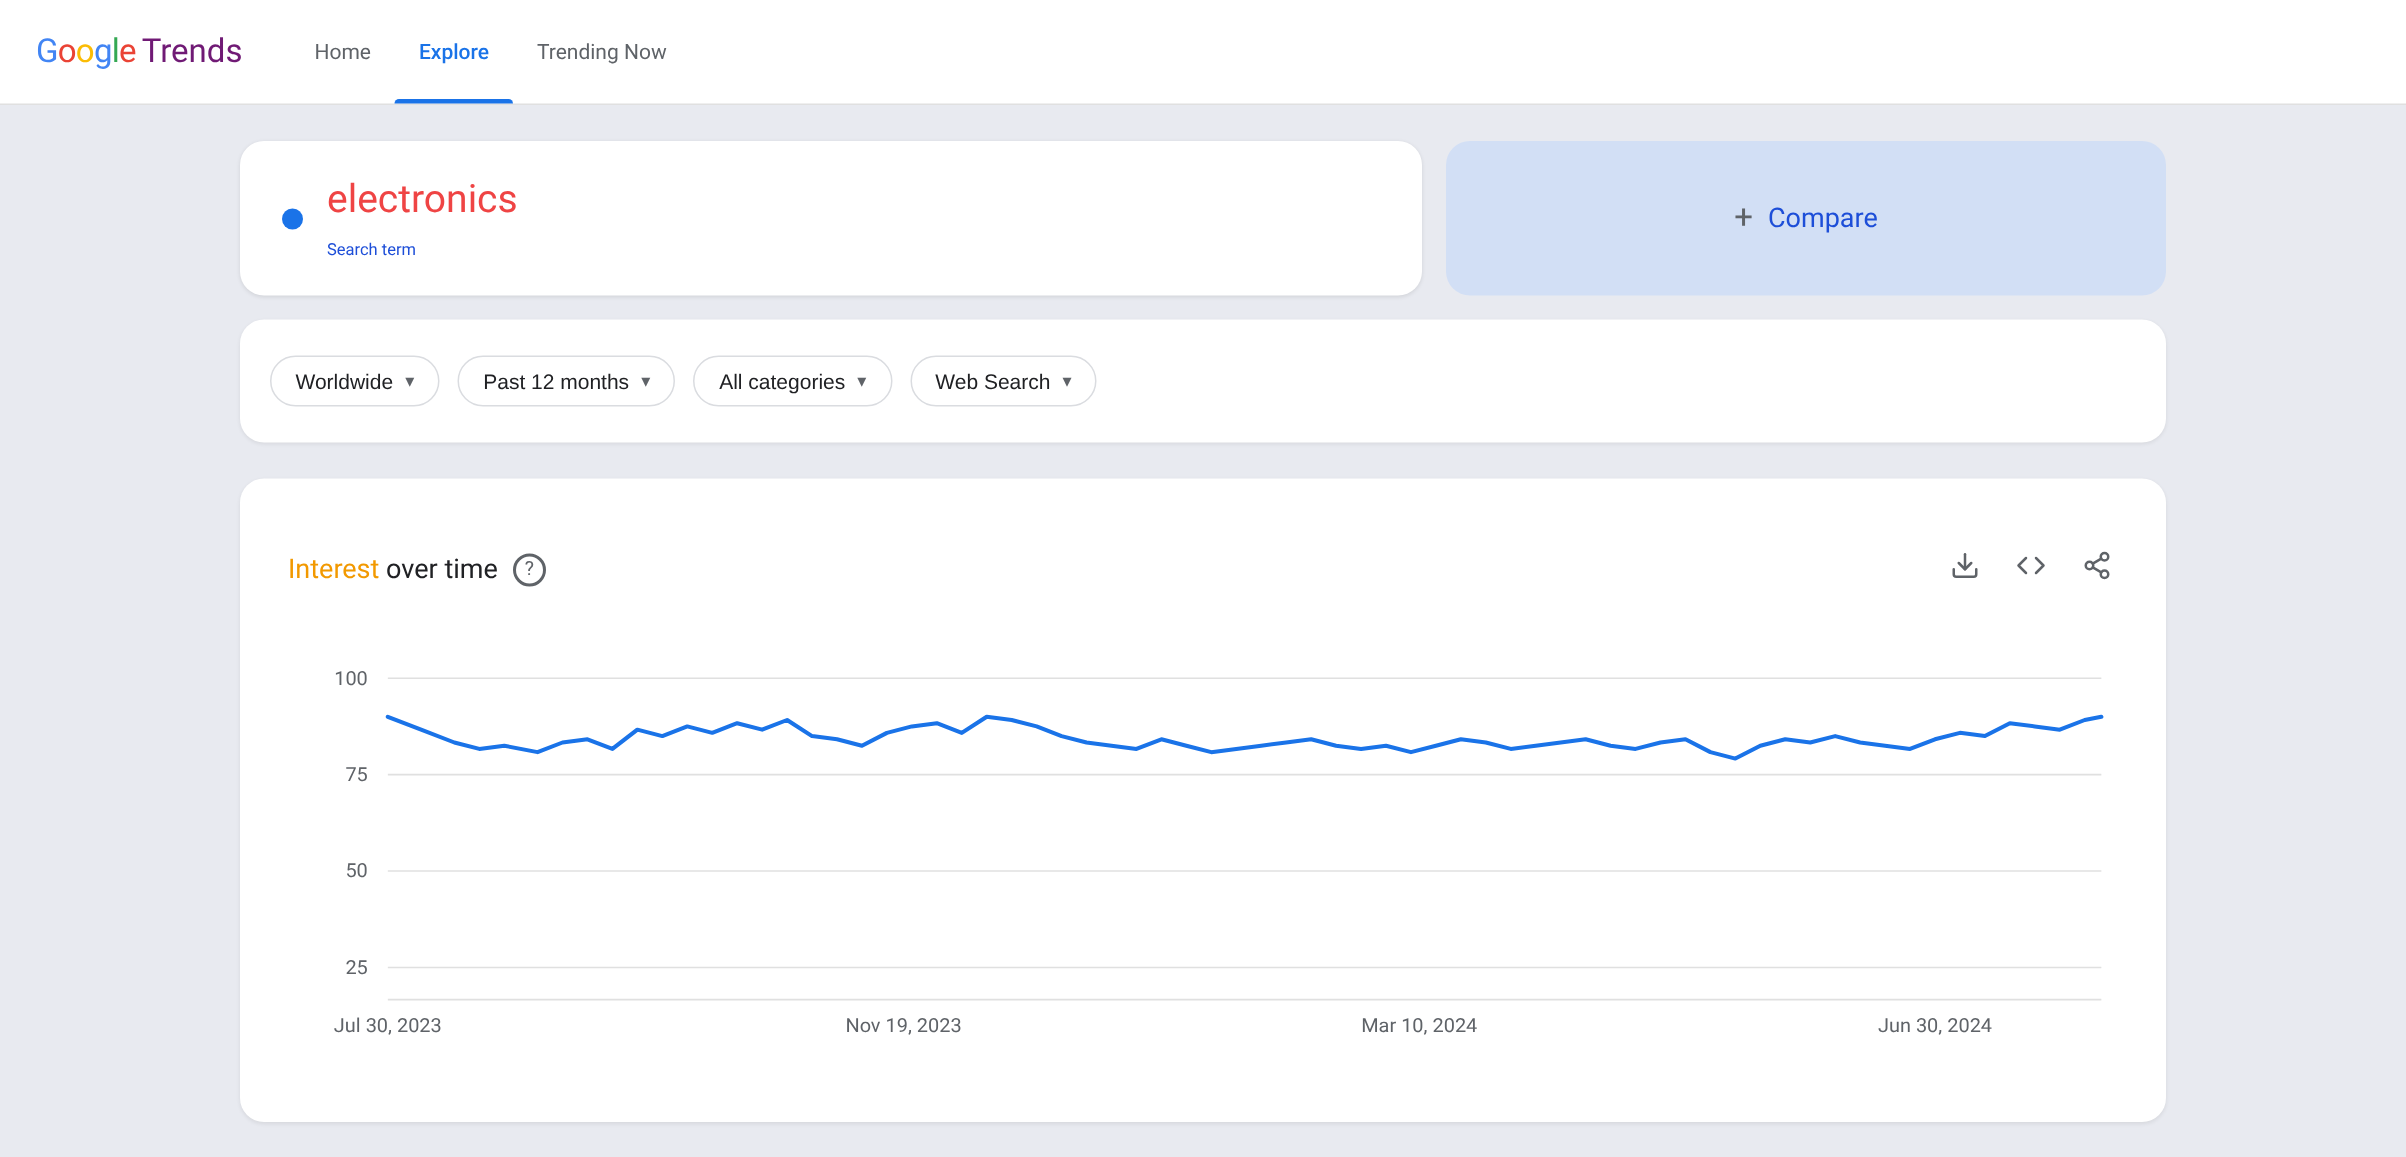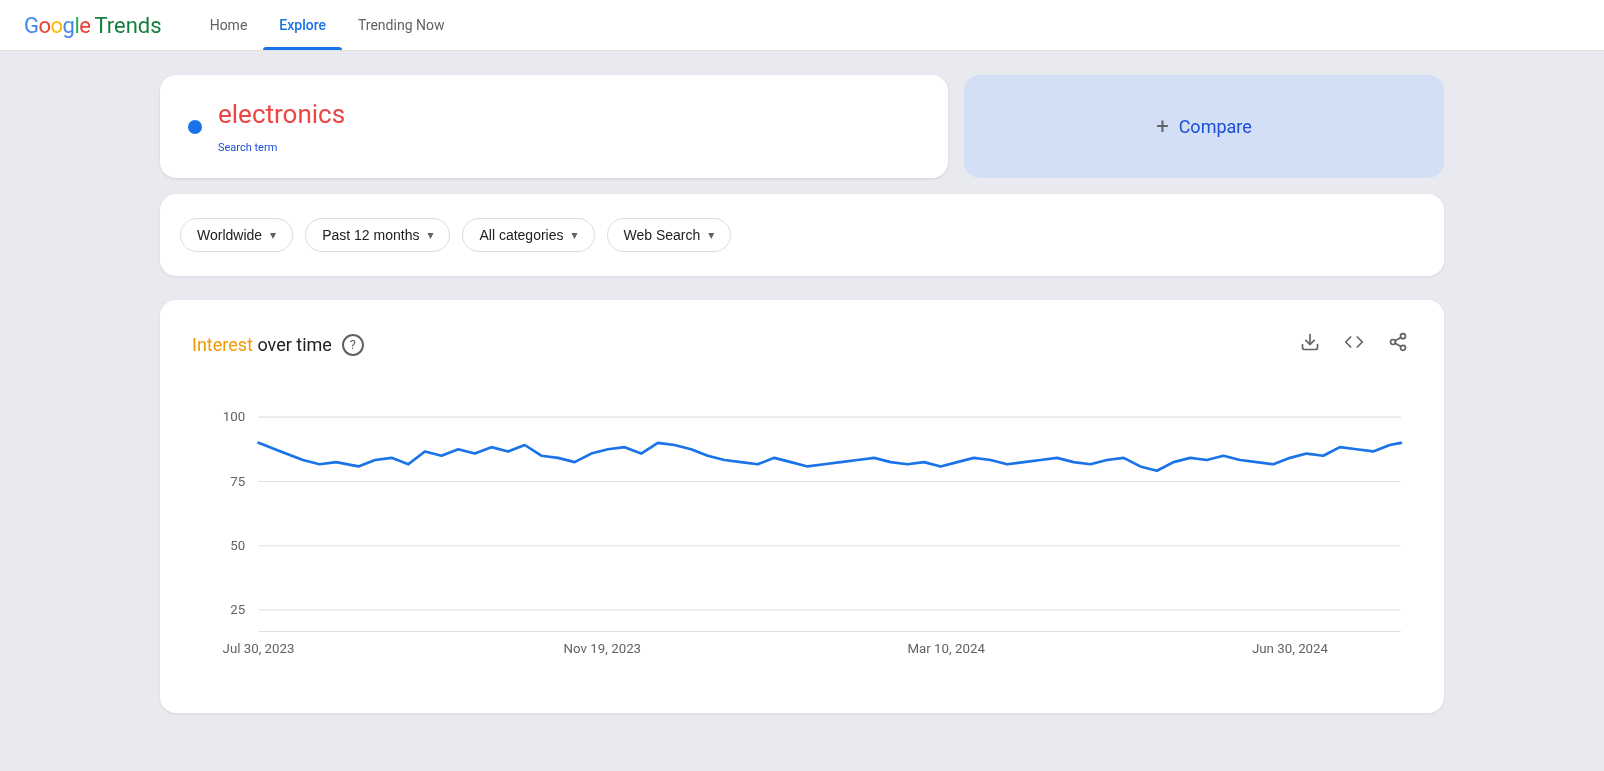--- a/index.html
+++ b/index.html
@@ -9,21 +9,21 @@
       min-height: 771px;
       color: #202124;
     }
 
     
     .header {
       background: #fff;
       display: flex;
       align-items: center;
       padding: 0 24px;
-      height: 51px;
+      height: 70px;
       border-bottom: 1px solid #e0e0e0;
     }
     .logo {
       display: flex;
       align-items: center;
       margin-right: 32px;
       text-decoration: none;
     }
     .logo-google {
       font-size: 22px;
@@ -32,21 +32,21 @@
     }
     .logo-g { color: #4285F4; }
     .logo-o1 { color: #EA4335; }
     .logo-o2 { color: #FBBC05; }
     .logo-g2 { color: #4285F4; }
     .logo-l { color: #34A853; }
     .logo-e { color: #EA4335; }
     .logo-trends {
       font-size: 22px;
       font-weight: 400;
-      color: #15803d;
+      color: #701a75;
       margin-left: 4px;
     }
     .nav {
       display: flex;
       align-items: center;
       gap: 0;
       height: 100%;
     }
     .nav-item {
       padding: 0 16px;
@@ -171,21 +171,21 @@
 
     .filter-chevron {
       color: #5f6368;
       font-size: 12px;
     }
 
     
     .chart-card {
       background: #fff;
       border-radius: 16px;
-      padding: 28px 32px 24px;
+      padding: 44px 32px 24px;
       box-shadow: 0 1px 3px rgba(0,0,0,0.08);
     }
 
     .chart-header {
       display: flex;
       align-items: center;
       justify-content: space-between;
       margin-bottom: 24px;
     }
 

